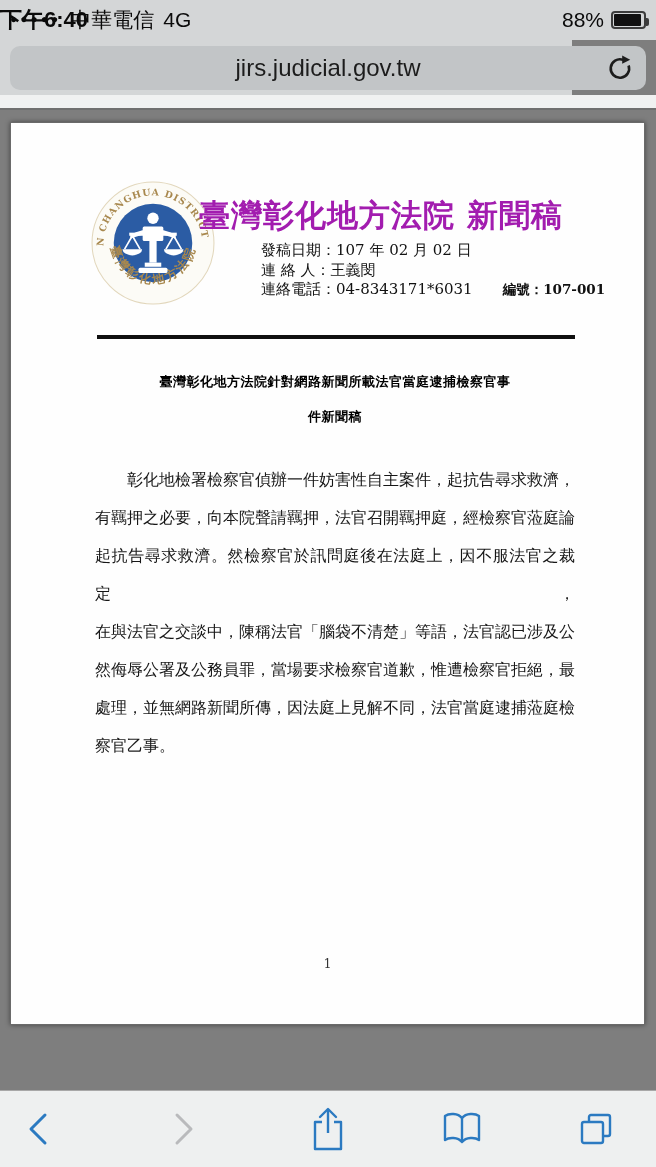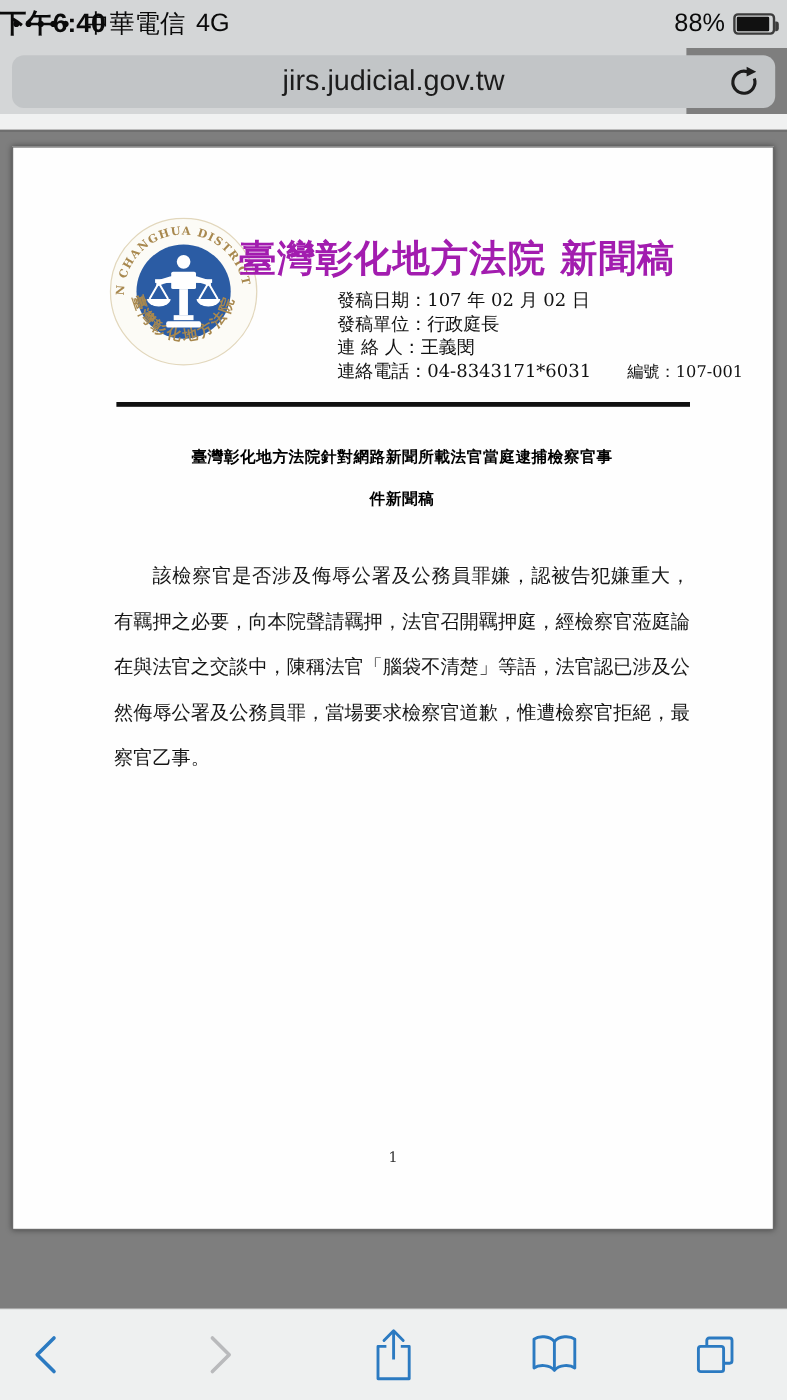--- a/index.html
+++ b/index.html
@@ -59,22 +59,22 @@
   }
   .doc-title{
     position:absolute;left:160px;top:72px;width:420px;text-align:center;
     font-size:31px;font-weight:bold;letter-spacing:1px;white-space:nowrap;color:#a21caf;
   }
   .logo{position:absolute;left:80px;top:58px;width:124px;height:124px;}
   .doc-meta{
     position:absolute;left:250px;top:118px;font-size:15px;line-height:19.5px;
     color:#111;white-space:nowrap;
   }
-  .meta-row{display:flex;align-items:baseline;margin-left:20px;}
-  .meta-serial{margin-left:30px;font-size:13.5px;}
+  .meta-row{display:flex;align-items:baseline;}
+  .meta-serial{margin-left:30px;font-size:13.5px;font-weight:bold;}
   .rule{position:absolute;left:86px;top:212px;width:478px;height:4px;background:#101010;}
   .doc-heading{
     position:absolute;left:75px;top:241px;width:498px;text-align:center;
     font-size:13px;font-weight:bold;line-height:35px;color:#000;letter-spacing:.5px;
   }
   .doc-body{
     position:absolute;left:84px;top:338px;width:480px;
     font-size:16px;line-height:38px;color:#161616;
   }
   .body-line{text-align:justify;text-align-last:justify;}
@@ -160,40 +160,41 @@
           <path d="M70.5,66 A 9.5,6 0 0 0 89.5,66 Z"></path>
           <rect x="52" y="79" width="16" height="4"></rect>
           <rect x="46" y="84" width="28" height="5" rx="1.5"></rect>
         </g>
       </svg>
     </div>
 
     <div class="doc-title">臺灣彰化地方法院 新聞稿</div>
     <div class="doc-meta">
       <div class="meta-row">發稿日期：107 年 02 月 02 日</div>
-      <div class="meta-row">發稿單位：行政庭長</div>
       <div class="meta-row">連 絡 人：王義閔</div>
       <div class="meta-row">
         <span>連絡電話：04-8343171*6031</span>
         <span class="meta-serial">編號：107-001</span>
       </div>
     </div>
 
     <div class="rule"></div>
 
     <div class="doc-heading">
       <div>臺灣彰化地方法院針對網路新聞所載法官當庭逮捕檢察官事</div>
       <div>件新聞稿</div>
     </div>
 
     <div class="doc-body">
-      <div class="body-line first">該檢察官是否涉及侮辱公署及公務員罪嫌，認被告犯嫌重大，</div>
+      <div class="body-line first">彰化地檢署檢察官偵辦一件妨害性自主案件，起抗告尋求救濟，</div>
       <div class="body-line">有羈押之必要，向本院聲請羈押，法官召開羈押庭，經檢察官蒞庭論</div>
+      <div class="body-line">起抗告尋求救濟。然檢察官於訊問庭後在法庭上，因不服法官之裁定，</div>
       <div class="body-line">在與法官之交談中，陳稱法官「腦袋不清楚」等語，法官認已涉及公</div>
       <div class="body-line">然侮辱公署及公務員罪，當場要求檢察官道歉，惟遭檢察官拒絕，最</div>
+      <div class="body-line">處理，並無網路新聞所傳，因法庭上見解不同，法官當庭逮捕蒞庭檢</div>
       <div class="body-line short">察官乙事。</div>
     </div>
 
     <div class="page-number">1</div>
   </div>
 </div>
 
 <div class="toolbar">
   <span class="tb-btn tb-back">
     <svg width="24" height="34" viewBox="0 0 24 34">

